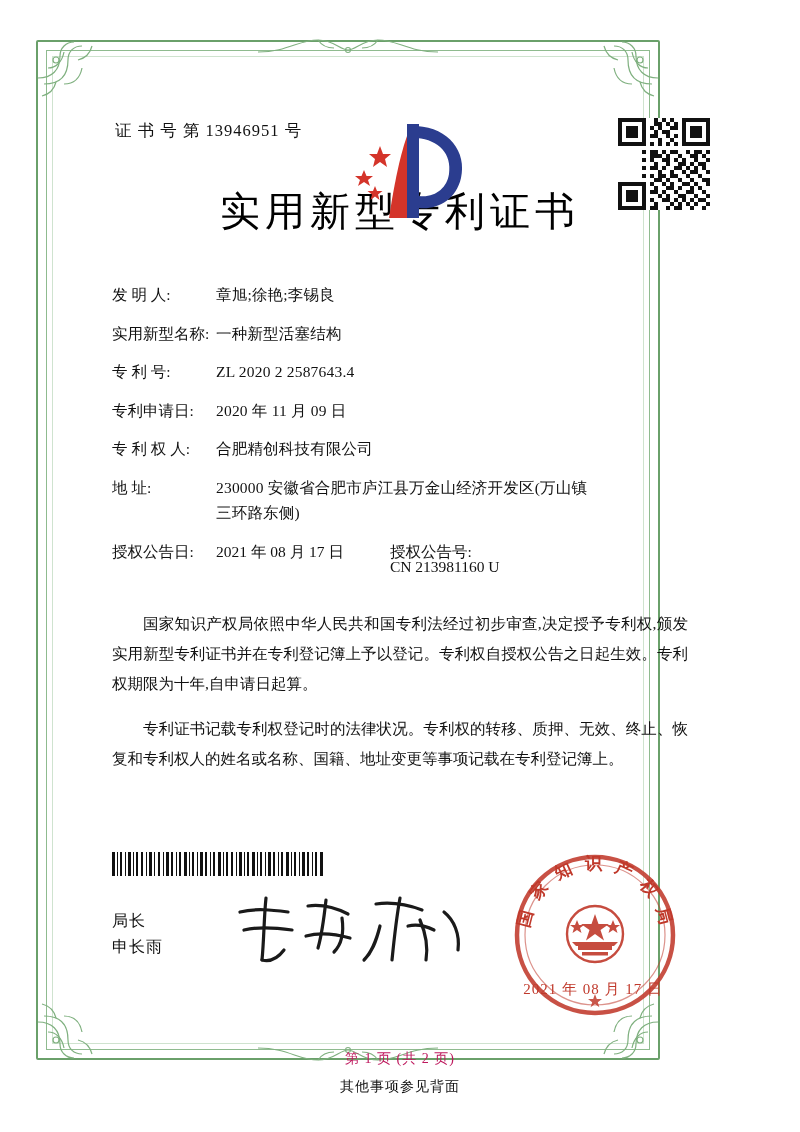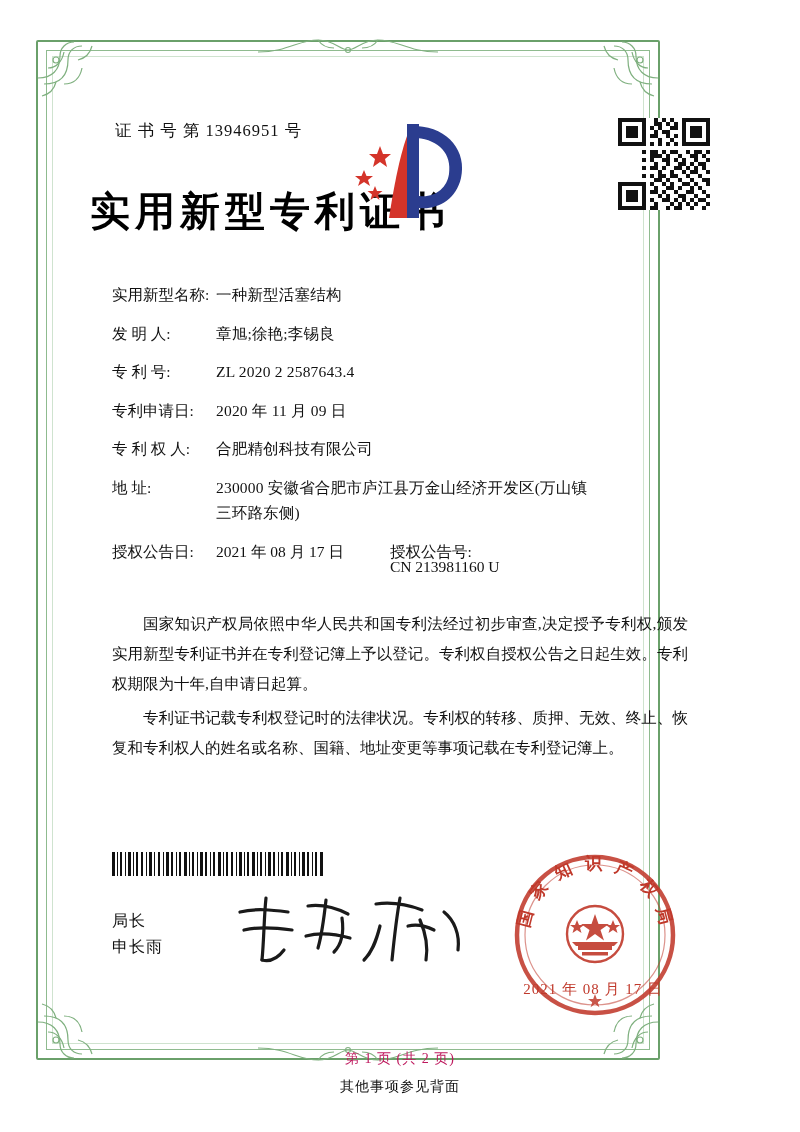--- a/index.html
+++ b/index.html
@@ -97,23 +97,23 @@
   .qr {
     position: absolute;
     right: 0px;
     top: 18px;
     width: 92px;
     height: 92px;
   }
   .qr svg { display:block; }
 
   .title {
-    text-align: left;
+    text-align: center;
     font-size: 40px;
-    font-weight: bold;
+    font-weight: normal;
     letter-spacing: 5px;
     margin-top: 42px;
     font-family: "DejaVu Serif", "Liberation Serif", serif;
     color: #000;
   }
 
   .fields {
     margin-top: 48px;
     margin-left: 22px;
     font-size: 15.5px;
@@ -154,21 +154,21 @@
 
   .para {
     margin-top: 34px;
     margin-left: 22px;
     width: 576px;
     font-size: 15.5px;
     line-height: 30px;
     text-align: justify;
     color: #111;
   }
-  .para p { margin: 4px 0 2px 0; text-indent: 2em; }
+  .para p { margin: 15px 0 2px 0; text-indent: 2em; }
 
   
   .barcode {
     position: absolute;
     left: 22px;
     top: 752px;
     width: 212px;
     height: 24px;
   }
 
@@ -455,27 +455,27 @@
           <rect x="21" y="22" width="1" height="1"></rect>
         </g>
       </svg>
     </div>
 
     <div class="title">实用新型专利证书</div>
 
     <div class="fields">
 
       <div class="field">
+        <span class="lbl">发  明  人:</span>
+        <span class="val">章旭;徐艳;李锡良</span>
+      </div>
+
+      <div class="field">
         <span class="lbl">实用新型名称:</span>
         <span class="val">一种新型活塞结构</span>
-      </div>
-
-      <div class="field">
-        <span class="lbl">发  明  人:</span>
-        <span class="val">章旭;徐艳;李锡良</span>
       </div>
 
       <div class="field">
         <span class="lbl">专  利  号:</span>
         <span class="val">ZL 2020 2 2587643.4</span>
       </div>
 
       <div class="field">
         <span class="lbl">专利申请日:</span>
         <span class="val">2020 年 11 月 09 日</span>

